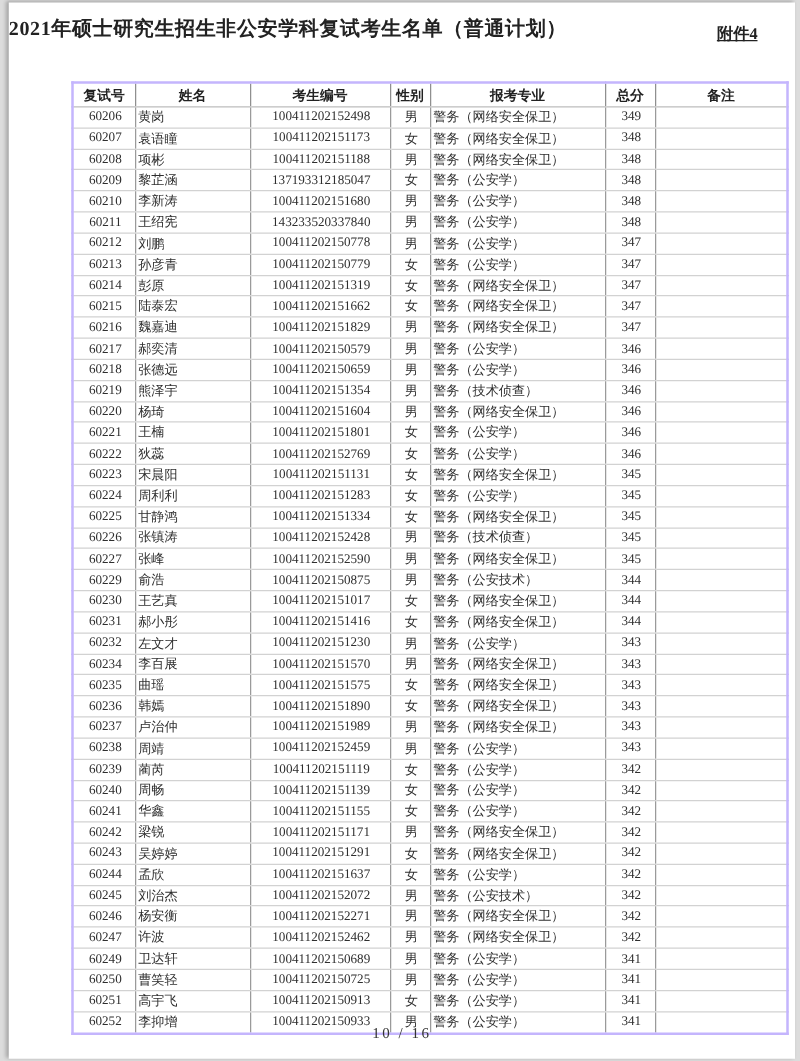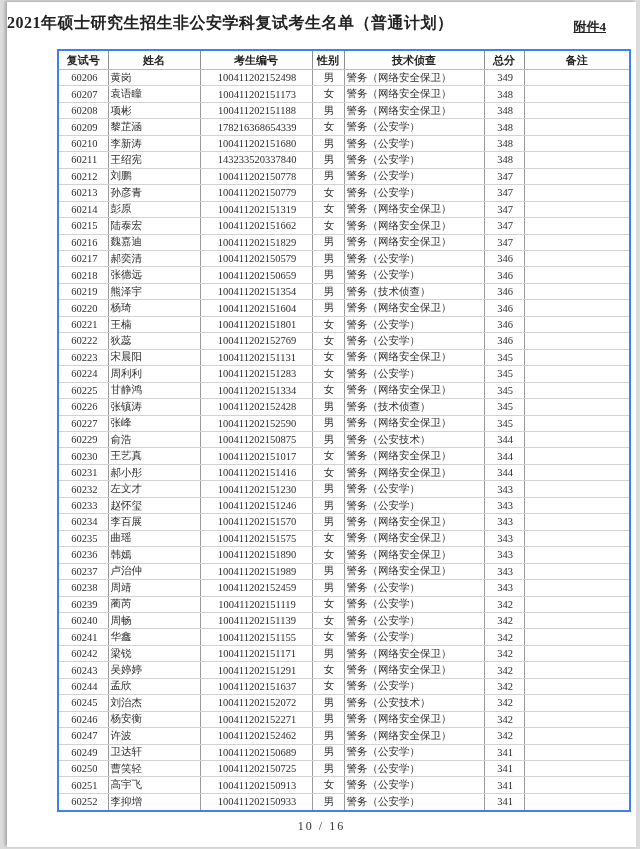--- a/index.html
+++ b/index.html
@@ -25,21 +25,21 @@
   .attachment{
     position:absolute;top:16px;right:30px;
     font-size:13px;color:#222;font-weight:bold;text-decoration:underline;
   }
   table.roster{
     position:absolute;left:50px;top:47px;
     width:572px;height:763px;
     border-collapse:collapse;table-layout:fixed;
     font-size:10.5px;
   }
-  table.roster{border:2px solid #3b82f6;}
+  table.roster{border:2px solid #c4b5fd;margin-top:16px;}
   table.roster th{
     font-size:11px;font-weight:bold;
     border-left:1px solid #8f8f8f;
     border-bottom:1px solid #bdbdbd;
     padding:0;height:18px;text-align:center;
     color:#222;
   }
   table.roster td{
     border-left:1px solid #9a9a9a;
     border-bottom:1px solid #d2d2d2;
@@ -81,21 +81,21 @@
         <col class="col-major">
         <col class="col-score">
         <col class="col-remark">
     </colgroup>
     <thead>
       <tr>
         <th>复试号</th>
         <th>姓名</th>
         <th>考生编号</th>
         <th>性别</th>
-        <th>技术侦查</th>
+        <th>报考专业</th>
         <th>总分</th>
         <th>备注</th>
       </tr>
     </thead>
     <tbody>
         <tr>
           <td class="c">60206</td>
           <td class="l">黄岗</td>
           <td class="c">100411202152498</td>
           <td class="c">男</td>
@@ -117,21 +117,21 @@
           <td class="l">项彬</td>
           <td class="c">100411202151188</td>
           <td class="c">男</td>
           <td class="l">警务（网络安全保卫）</td>
           <td class="c">348</td>
           <td class="c"></td>
         </tr>
         <tr>
           <td class="c">60209</td>
           <td class="l">黎芷涵</td>
-          <td class="c">178216368654339</td>
+          <td class="c">137193312185047</td>
           <td class="c">女</td>
           <td class="l">警务（公安学）</td>
           <td class="c">348</td>
           <td class="c"></td>
         </tr>
         <tr>
           <td class="c">60210</td>
           <td class="l">李新涛</td>
           <td class="c">100411202151680</td>
           <td class="c">男</td>
@@ -316,29 +316,20 @@
           <td class="c">100411202151416</td>
           <td class="c">女</td>
           <td class="l">警务（网络安全保卫）</td>
           <td class="c">344</td>
           <td class="c"></td>
         </tr>
         <tr>
           <td class="c">60232</td>
           <td class="l">左文才</td>
           <td class="c">100411202151230</td>
-          <td class="c">男</td>
-          <td class="l">警务（公安学）</td>
-          <td class="c">343</td>
-          <td class="c"></td>
-        </tr>
-        <tr>
-          <td class="c">60233</td>
-          <td class="l">赵怀玺</td>
-          <td class="c">100411202151246</td>
           <td class="c">男</td>
           <td class="l">警务（公安学）</td>
           <td class="c">343</td>
           <td class="c"></td>
         </tr>
         <tr>
           <td class="c">60234</td>
           <td class="l">李百展</td>
           <td class="c">100411202151570</td>
           <td class="c">男</td>

